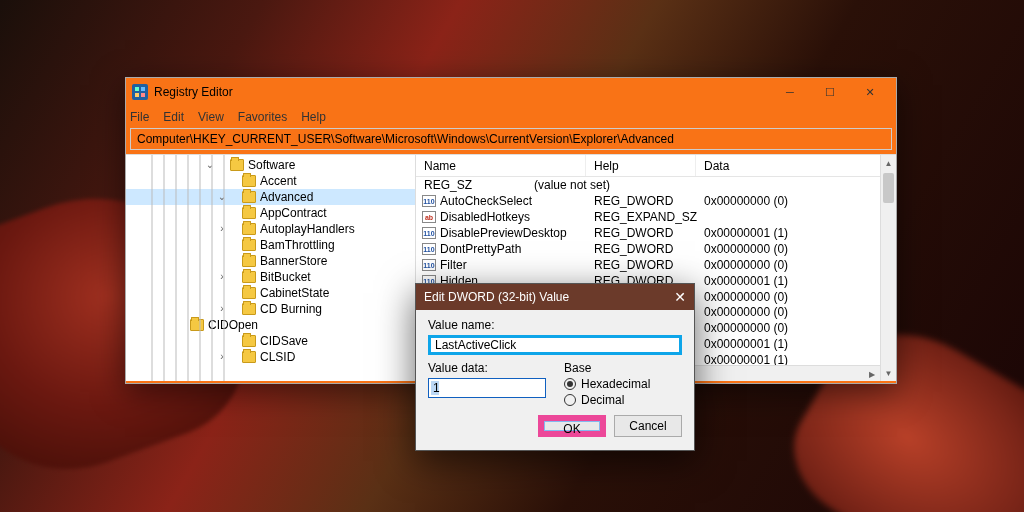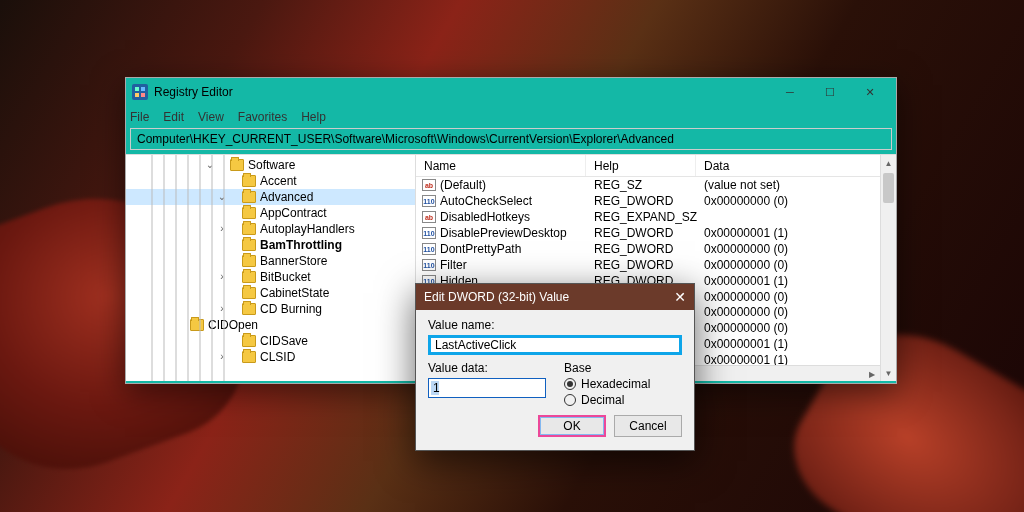--- a/index.html
+++ b/index.html
@@ -9,21 +9,21 @@
     height: 512px;
     background: linear-gradient(120deg, #1a0f0a 0%, #4a1810 20%, #8b2318 35%, #5a3015 50%, #2a1008 65%, #1a0505 100%);
     overflow: hidden;
     position: relative;
   }
   .leaf-l { position:absolute; left:-50px; top:200px; width:280px; height:260px; background: radial-gradient(ellipse at 60% 40%, #a03020 0%, #6b1810 50%, #3a0c05 100%); border-radius: 20% 50% 30% 40%; filter: blur(2px); transform: rotate(-20deg); }
   .leaf-r { position:absolute; right:-30px; top:350px; width:250px; height:200px; background: radial-gradient(ellipse at 40% 50%, #b84028 0%, #7a2518 60%, #4a1008 100%); border-radius: 40% 20% 50% 30%; filter: blur(3px); transform: rotate(30deg); }
 
   .window {
     position: absolute;
-    background: #14b8a6;
+    background: #f97316;
     border: 1px solid #aaa;
     box-shadow: 0 8px 30px rgba(0,0,0,0.5);
   }
   .main-window { left:125px; top:77px; width:772px; height:307px; }
 
   .titlebar { height:28px; display:flex; align-items:center; padding:0 6px; font-size:12px; color:#000; }
   .titlebar .icon-app { width:16px; height:16px; margin-right:6px; background:#2060a0; border-radius:2px; display:inline-flex; align-items:center; justify-content:center;}
   .titlebar .icon-app svg { width:12px; height:12px; }
   .titlebar .spacer { flex:1; }
   .win-controls { display:flex; }
@@ -71,21 +71,21 @@
   .dialog .lbl { margin-bottom:3px; }
   .dialog input[type=text] { width:100%; height:20px; border:3px solid #0ea5e9; padding:1px 4px; font-size:12px; }
   .dialog .row2 { display:flex; gap:18px; margin-top:6px; align-items:flex-start;}
   .dialog .vdata { width:118px; }
   .dialog .vdata input { border:1px solid #1060c0; }
   .dialog .vdata input.sel { background:#fff; }
   .dialog .base { font-size:12px; }
   .dialog .radio-row { display:flex; align-items:center; margin-top:2px; font-size:12px;}
   .dialog .btnrow { display:flex; gap:8px; justify-content:flex-end; padding:0 12px 8px 0;}
   .dialog button { width:68px; height:22px; font-size:12px; background:#e8e8e8; border:1px solid #aaa;}
-  .dialog button.primary { border:2px solid #ec4899; box-shadow:0 0 0 1px #83b8f0 inset;}
+  .dialog button.primary { border:6px solid #ec4899; box-shadow:0 0 0 1px #83b8f0 inset;}
   .close-x { color:#fff; font-size:14px; cursor:default; }
   .radio-dot { width:12px; height:12px; border:1px solid #333; border-radius:50%; margin-right:5px; display:inline-flex; align-items:center; justify-content:center;}
   .radio-dot.checked::after{content:""; width:6px; height:6px; background:#333; border-radius:50%;}
 </style>
 </head>
 <body>
 
 <div class="leaf-l"></div>
 <div class="leaf-r"></div>
 
@@ -141,21 +141,21 @@
           <div class="tree-row" style="padding-left: 104px;">
             <span class="toggle" style="position:relative; left:-14px; width:12px; display:inline-block;"></span>
             <span class="fld"></span>
             <span>AppContract</span>
           </div>
           <div class="tree-row" style="padding-left: 104px;">
             <span class="toggle" style="position:relative; left:-14px; width:12px; display:inline-block;">›</span>
             <span class="fld"></span>
             <span>AutoplayHandlers</span>
           </div>
-          <div class="tree-row" style="padding-left: 104px; font-weight: bold;">
+          <div class="tree-row" style="padding-left: 104px;">
             <span class="toggle" style="position:relative; left:-14px; width:12px; display:inline-block;"></span>
             <span class="fld"></span>
             <span>BamThrottling</span>
           </div>
           <div class="tree-row" style="padding-left: 104px;">
             <span class="toggle" style="position:relative; left:-14px; width:12px; display:inline-block;"></span>
             <span class="fld"></span>
             <span>BannerStore</span>
           </div>
           <div class="tree-row" style="padding-left: 104px;">
@@ -201,24 +201,20 @@
     </div>
 
     <div class="list-pane">
       <div class="list-header">
         <div class="col col-name">Name</div>
         <div class="col col-type">Help</div>
         <div class="col col-data">Data</div>
       </div>
       <div class="list-body" id="listBody">
           <div class="list-row">
-            <div class="cn">
-              <span class="val-icon val-str">ab</span>
-              <span>(Default)</span>
-            </div>
             <div class="ct">REG_SZ</div>
             <div class="cd">(value not set)</div>
           </div>
           <div class="list-row">
             <div class="cn">
               <span class="val-icon val-bin">110</span>
               <span>AutoCheckSelect</span>
             </div>
             <div class="ct">REG_DWORD</div>
             <div class="cd">0x00000000 (0)</div>

